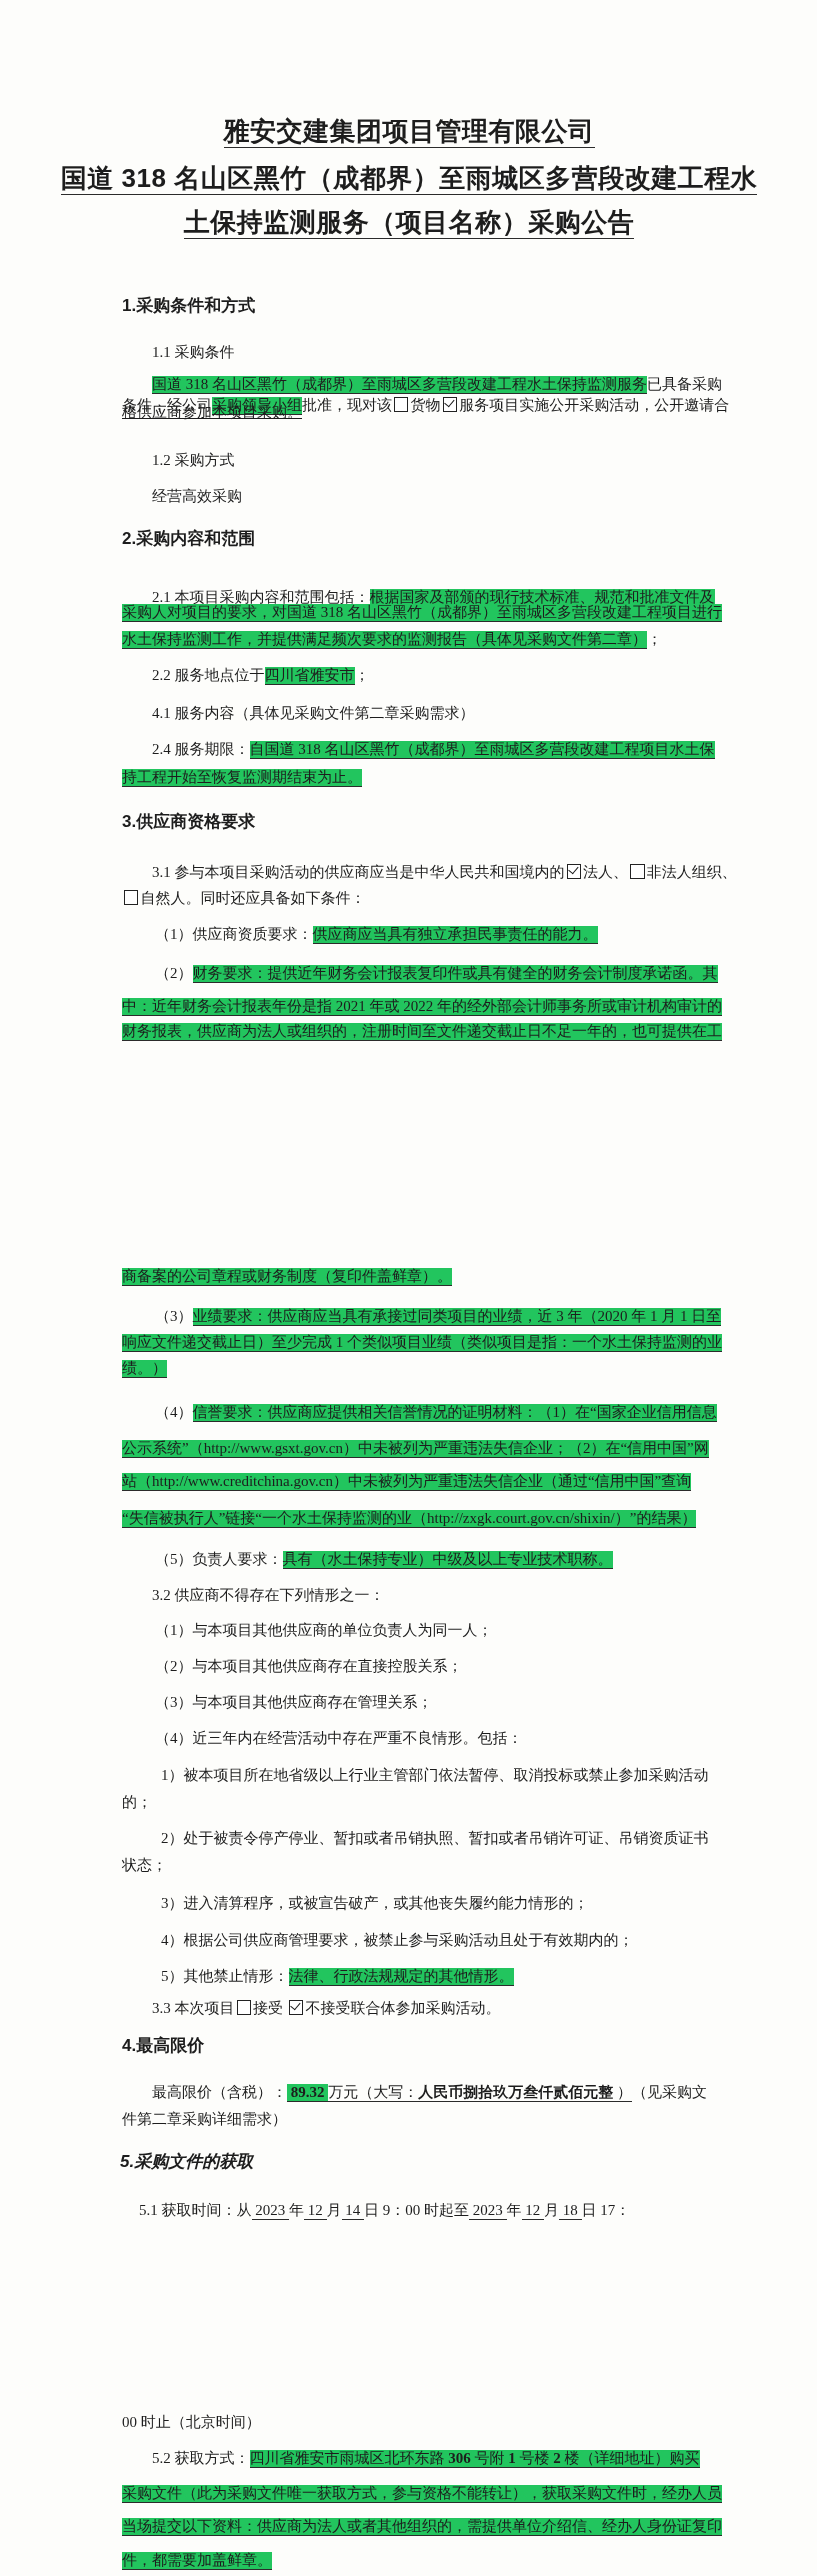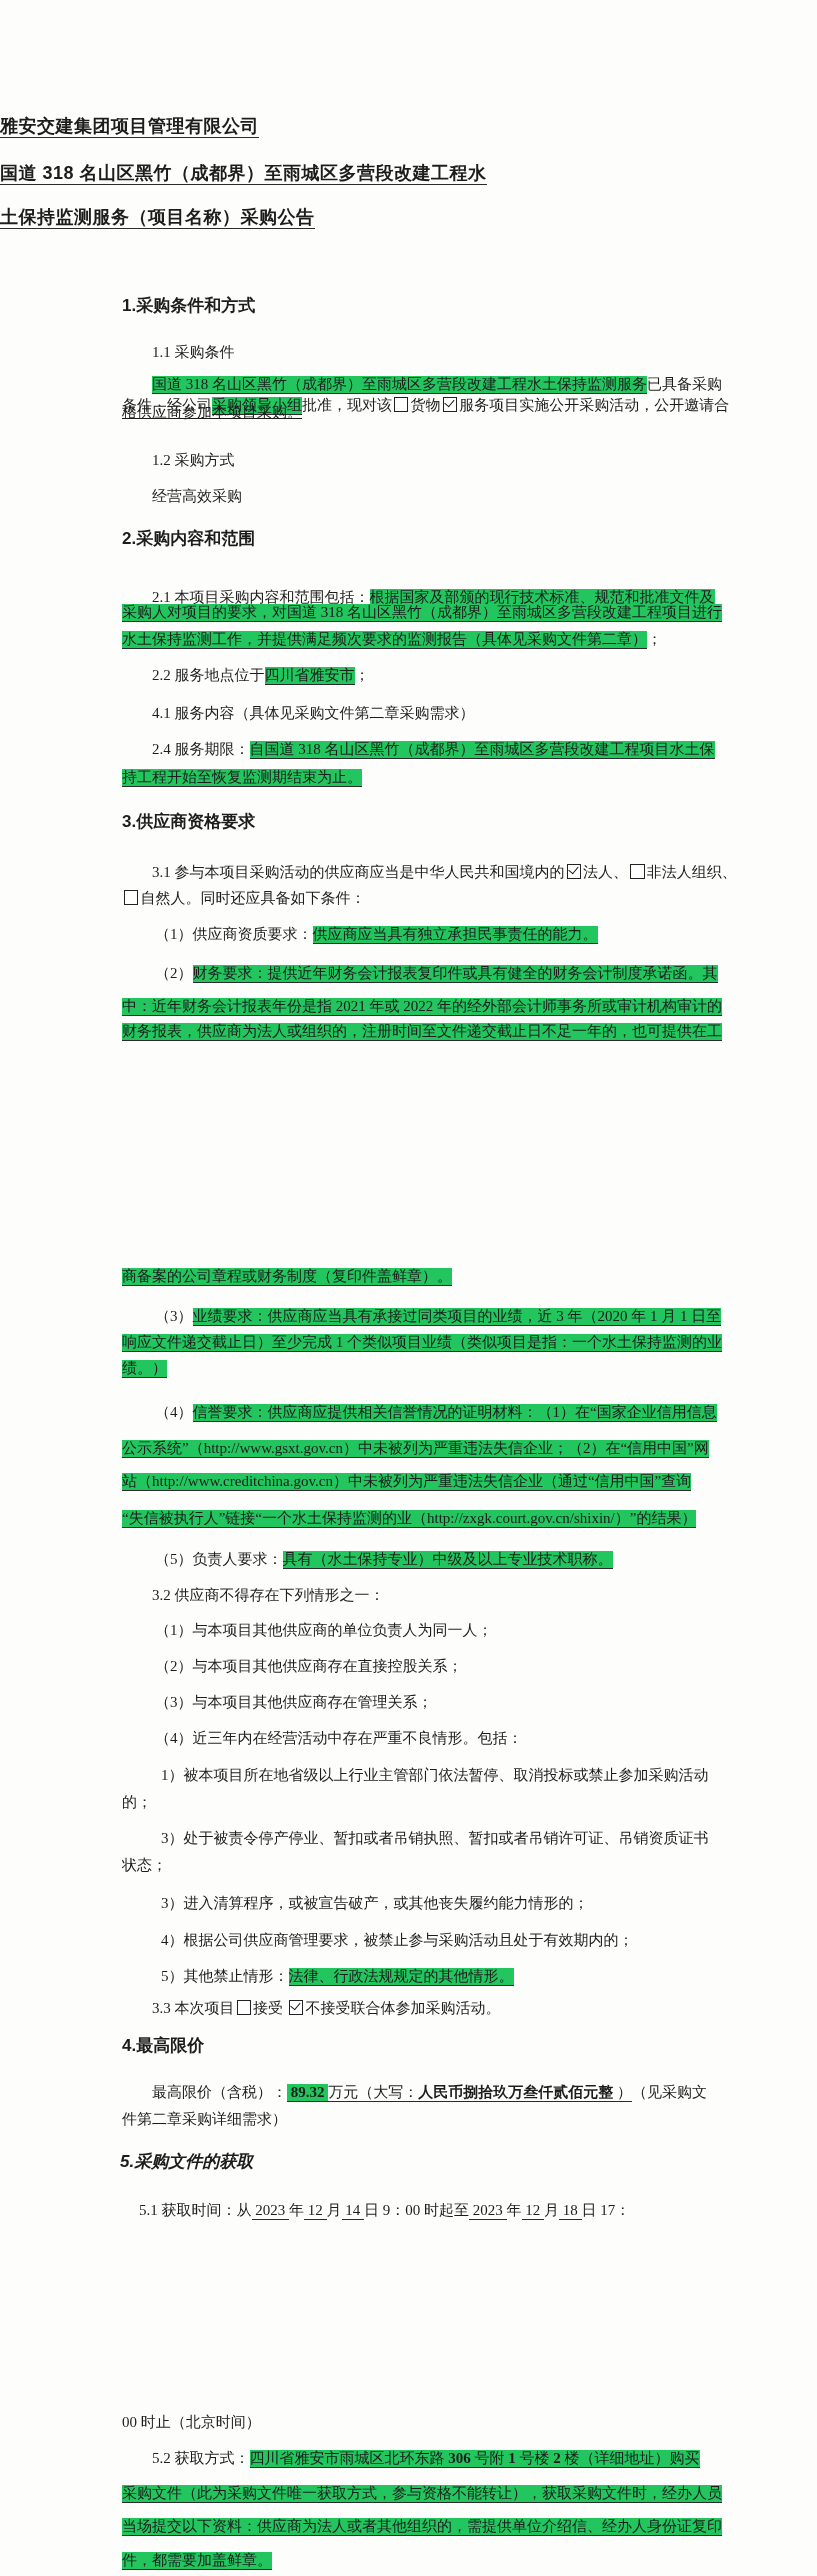--- a/index.html
+++ b/index.html
@@ -1,20 +1,20 @@
 <!DOCTYPE html>
 <html style="font-size:8.2px"><head>
 <meta charset="utf-8">
 <style>
   html,body{margin:0;padding:0;background:#ffffff;}
   .page{position:relative;width:818px;height:3468px;background:#fdfdfb;overflow:hidden;
         font-family:"Liberation Serif","DejaVu Serif",serif;color:#1d1d1d;}
   .line{position:absolute;white-space:nowrap;font-size:15px;line-height:1.25;}
   .line.title{font-family:"Liberation Sans","DejaVu Sans",sans-serif;font-weight:700;
-              font-size:18px;letter-spacing:0.5px;left:0;width:100%;}
+              font-size:26px;letter-spacing:0.5px;left:0;width:100%;text-align:center;}
   .line.heading{font-family:"Liberation Sans","DejaVu Sans",sans-serif;font-weight:700;font-size:17px;}
   .seg{display:inline;}
   .seg.b{font-weight:700;}
   .seg.u{border-bottom:1px solid #2b2b2b;padding-bottom:1px;}
   .seg.s{background:#22c55e;}
   .cb{display:inline-block;width:12.4px;height:12.4px;border:1px solid #222;margin:0 2.1px;
       vertical-align:-1.5px;position:relative;background:#fff;}
   .cb.ck::after{content:"";position:absolute;left:1.5px;top:0.5px;width:7.7px;height:5.2px;
       border-left:1.5px solid #1c1c1c;border-bottom:1.5px solid #1c1c1c;transform:rotate(-50deg);}
   .doc-content .line{z-index:2;}
@@ -58,21 +58,21 @@
       <div class="line body" style="top: 1472px; left: 122px;"><span class="seg u s">站（http://www.creditchina.gov.cn）中未被列为严重违法失信企业（通过“信用中国”查询</span></div>
       <div class="line body" style="top: 1509px; left: 122px;"><span class="seg u s">“失信被执行人”链接“一个水土保持监测的业（http://zxgk.court.gov.cn/shixin/）”的结果）</span></div>
       <div class="line body" style="top: 1550px; left: 155px;"><span class="seg">（5）负责人要求：</span><span class="seg u s">具有（水土保持专业）中级及以上专业技术职称。</span></div>
       <div class="line body" style="top: 1586px; left: 152px;"><span class="seg">3.2  供应商不得存在下列情形之一：</span></div>
       <div class="line body" style="top: 1621px; left: 155px;"><span class="seg">（1）与本项目其他供应商的单位负责人为同一人；</span></div>
       <div class="line body" style="top: 1657px; left: 155px;"><span class="seg">（2）与本项目其他供应商存在直接控股关系；</span></div>
       <div class="line body" style="top: 1693px; left: 155px;"><span class="seg">（3）与本项目其他供应商存在管理关系；</span></div>
       <div class="line body" style="top: 1729px; left: 155px;"><span class="seg">（4）近三年内在经营活动中存在严重不良情形。包括：</span></div>
       <div class="line body" style="top: 1766px; left: 161px;"><span class="seg">1）被本项目所在地省级以上行业主管部门依法暂停、取消投标或禁止参加采购活动</span></div>
       <div class="line body" style="top: 1793px; left: 122px;"><span class="seg">的；</span></div>
-      <div class="line body" style="top: 1829px; left: 161px;"><span class="seg">3）处于被责令停产停业、暂扣或者吊销执照、暂扣或者吊销许可证、吊销资质证书</span></div>
+      <div class="line body" style="top: 1829px; left: 161px;"><span class="seg">2）处于被责令停产停业、暂扣或者吊销执照、暂扣或者吊销许可证、吊销资质证书</span></div>
       <div class="line body" style="top: 1856px; left: 122px;"><span class="seg">状态；</span></div>
       <div class="line body" style="top: 1894px; left: 161px;"><span class="seg">3）进入清算程序，或被宣告破产，或其他丧失履约能力情形的；</span></div>
       <div class="line body" style="top: 1931px; left: 161px;"><span class="seg">4）根据公司供应商管理要求，被禁止参与采购活动且处于有效期内的；</span></div>
       <div class="line body" style="top: 1967px; left: 161px;"><span class="seg">5）其他禁止情形：</span><span class="seg u s">法律、行政法规规定的其他情形。</span></div>
       <div class="line body" style="top: 1999px; left: 152px;"><span class="seg">3.3  本次项目</span><span class="cb"></span><span class="seg">接受  </span><span class="cb ck"></span><span class="seg">不接受联合体参加采购活动。</span></div>
       <div class="line heading" style="top: 2035px; left: 122px;"><span class="seg">4.最高限价</span></div>
       <div class="line body" style="top: 2083px; left: 152px;"><span class="seg">最高限价（含税）：</span><span class="seg u s b"> 89.32 </span><span class="seg u">万元（大写：</span><span class="seg u b">人民币捌拾玖万叁仟贰佰元整</span><span class="seg u"> ）</span><span class="seg">（见采购文</span></div>
       <div class="line body" style="top: 2110px; left: 122px;"><span class="seg">件第二章采购详细需求）</span></div>
       <div class="line heading" style="top: 2151px; left: 120px; font-style: italic;"><span class="seg">5.采购文件的获取</span></div>
       <div class="line body" style="top: 2201px; left: 139px;"><span class="seg">5.1 获取时间：从</span><span class="seg u"> 2023 </span><span class="seg">年</span><span class="seg u"> 12 </span><span class="seg">月</span><span class="seg u"> 14 </span><span class="seg">日 9：00 时起至</span><span class="seg u"> 2023  </span><span class="seg">年</span><span class="seg u"> 12 </span><span class="seg">月</span><span class="seg u"> 18 </span><span class="seg">日 17：</span></div>

